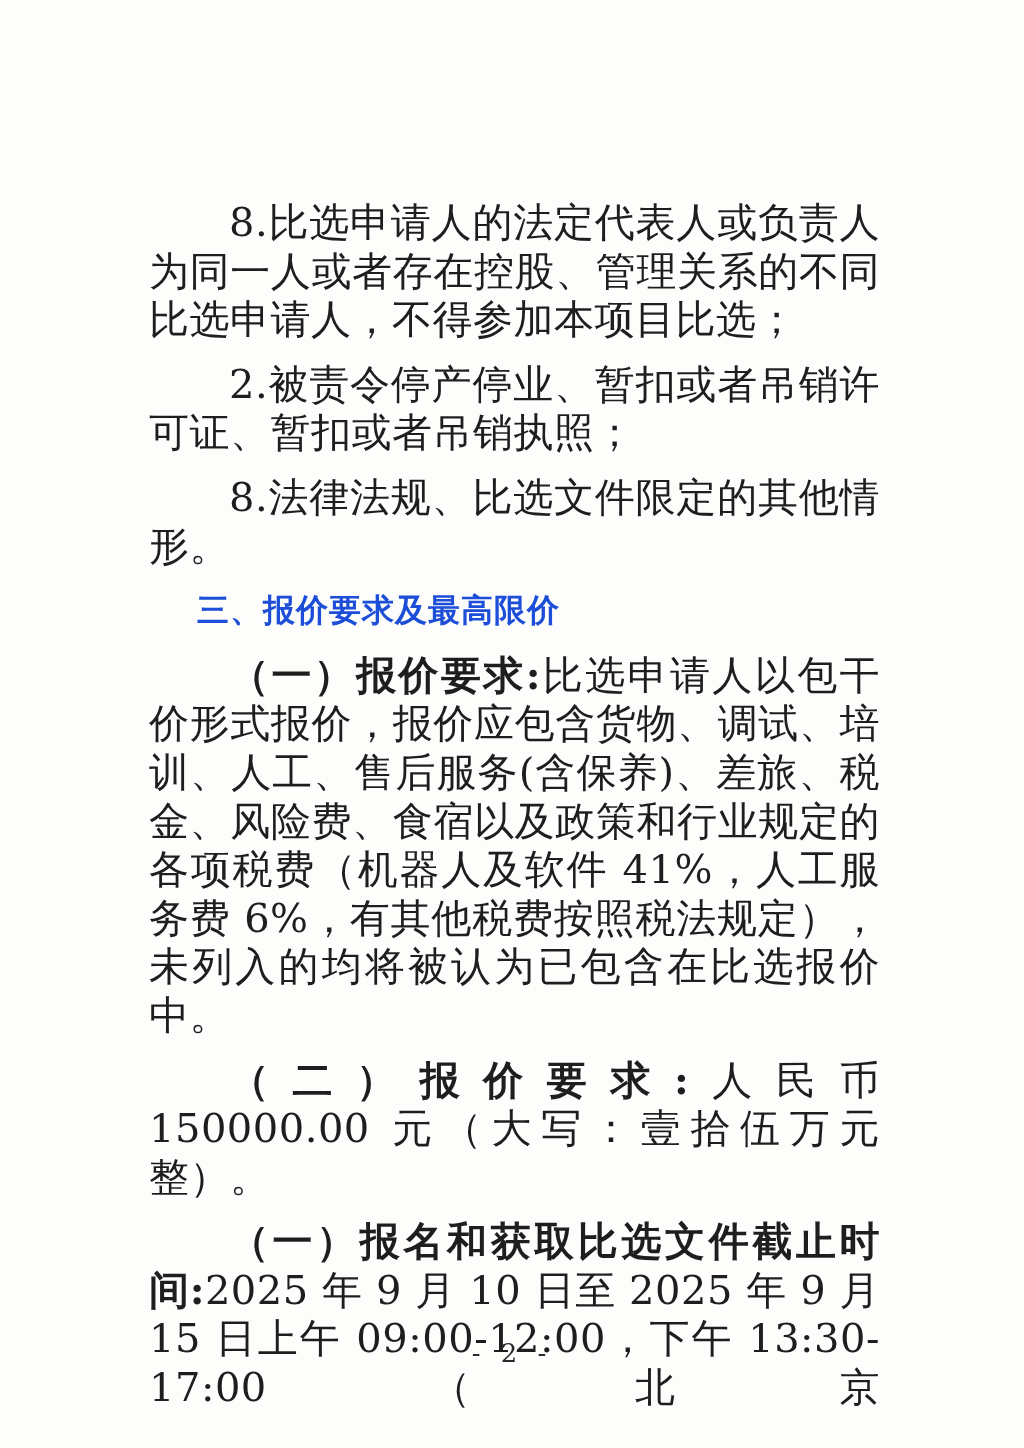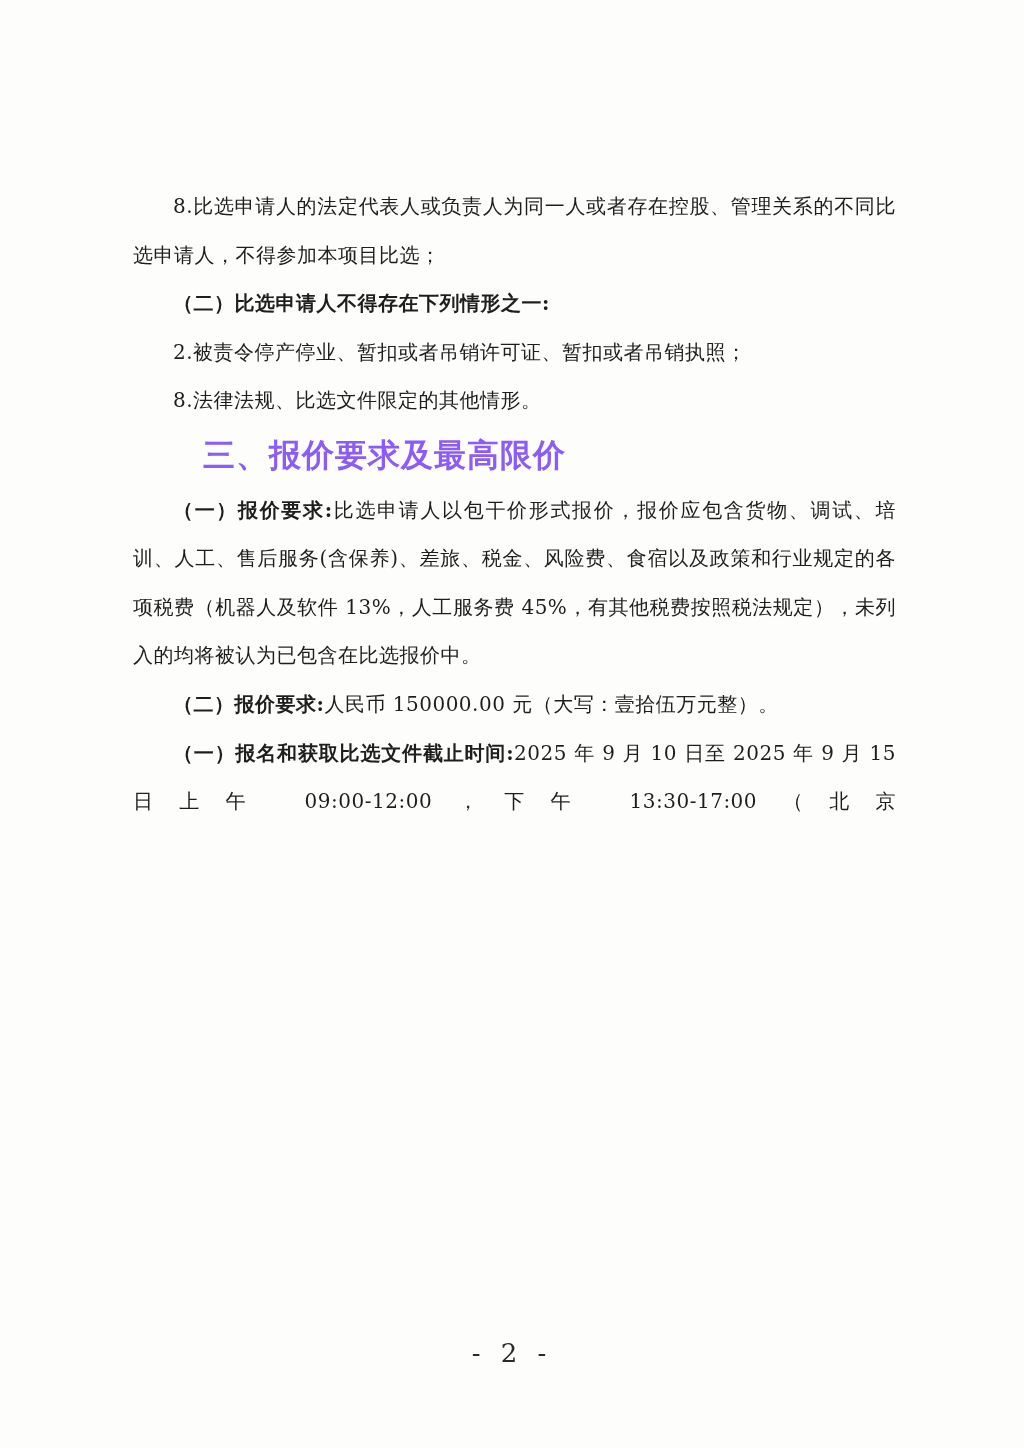--- a/index.html
+++ b/index.html
@@ -17,42 +17,42 @@
     font-family: "DejaVu Serif", "Liberation Serif", serif;
     overflow: hidden;
   }
   .content {
     position: absolute;
     left: 133px;
     top: 182px;
     width: 763px;
   }
   .para {
-    margin: 0;
-    font-size: 20px;
+    margin: 16px;
+    font-size: 40px;
     line-height: 48.6px;
     text-align: justify;
     text-indent: 2em;
     letter-spacing: 0.5px;
   }
   .para .lead {
     font-weight: bold;
   }
   .para.continued {
     text-align-last: justify;
   }
   .heading {
-    margin: 6px;
+    margin: 0;
     font-size: 32px;
     line-height: 48.6px;
     font-family: "DejaVu Sans", "Liberation Sans", sans-serif;
     font-weight: bold;
     text-indent: 2em;
     letter-spacing: 1px;
-    color: #8b5cf6;
+    color: #1d4ed8;
   }
   .footer {
     position: absolute;
     left: 0;
     right: 0;
     top: 1338px;
     text-align: center;
     font-size: 26px;
     letter-spacing: 6px;
     color: #2a2a2a;
@@ -60,31 +60,30 @@
 </style>
 </head>
 <body>
 
 <div class="page">
   <div class="content">
 
     <p class="para"><span class="lead"></span><span>8.比选申请人的法定代表人或负责人为同一人或者存在控股、管理关系的不同比选申请人，不得参加本项目比选；</span></p>
 
 
-    <p class="para"><span class="lead">（二）比选申请人不得存在下列情形之一:</span><span></span></p>
 
 
     <p class="para"><span class="lead"></span><span>2.被责令停产停业、暂扣或者吊销许可证、暂扣或者吊销执照；</span></p>
 
 
     <p class="para"><span class="lead"></span><span>8.法律法规、比选文件限定的其他情形。</span></p>
 
     <h3 class="heading">三、报价要求及最高限价</h3>
 
-    <p class="para"><span class="lead">（一）报价要求:</span><span>比选申请人以包干价形式报价，报价应包含货物、调试、培训、人工、售后服务(含保养)、差旅、税金、风险费、食宿以及政策和行业规定的各项税费（机器人及软件 13%，人工服务费 45%，有其他税费按照税法规定），未列入的均将被认为已包含在比选报价中。</span></p>
+    <p class="para"><span class="lead">（一）报价要求:</span><span>比选申请人以包干价形式报价，报价应包含货物、调试、培训、人工、售后服务(含保养)、差旅、税金、风险费、食宿以及政策和行业规定的各项税费（机器人及软件 41%，人工服务费 6%，有其他税费按照税法规定），未列入的均将被认为已包含在比选报价中。</span></p>
 
     <p class="para"><span class="lead">（二）报价要求:</span><span>人民币 150000.00 元（大写：壹拾伍万元整）。</span></p>
 
 
     <p class="para continued"><span class="lead">（一）报名和获取比选文件截止时间:</span><span>2025 年 9 月 10 日至 2025 年 9 月 15 日上午 09:00-12:00，下午 13:30-17:00（北京</span></p>
 
   </div>
 
   <div class="footer">- 2 -</div>
 </div>

